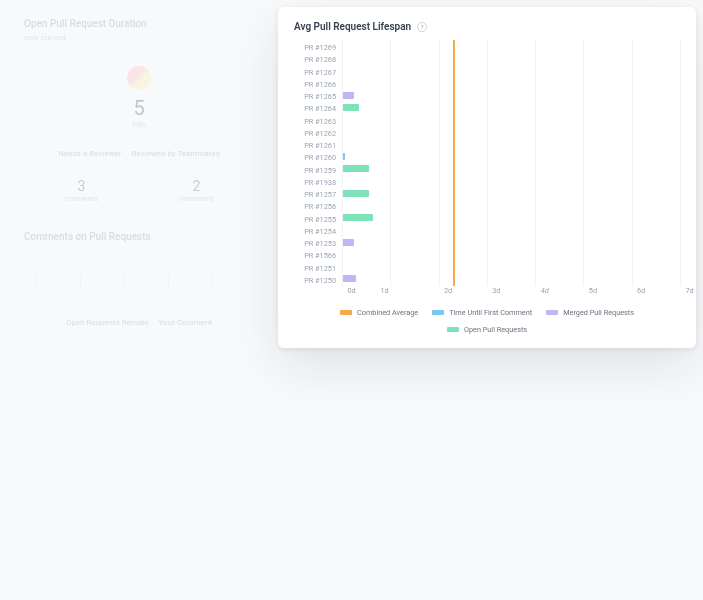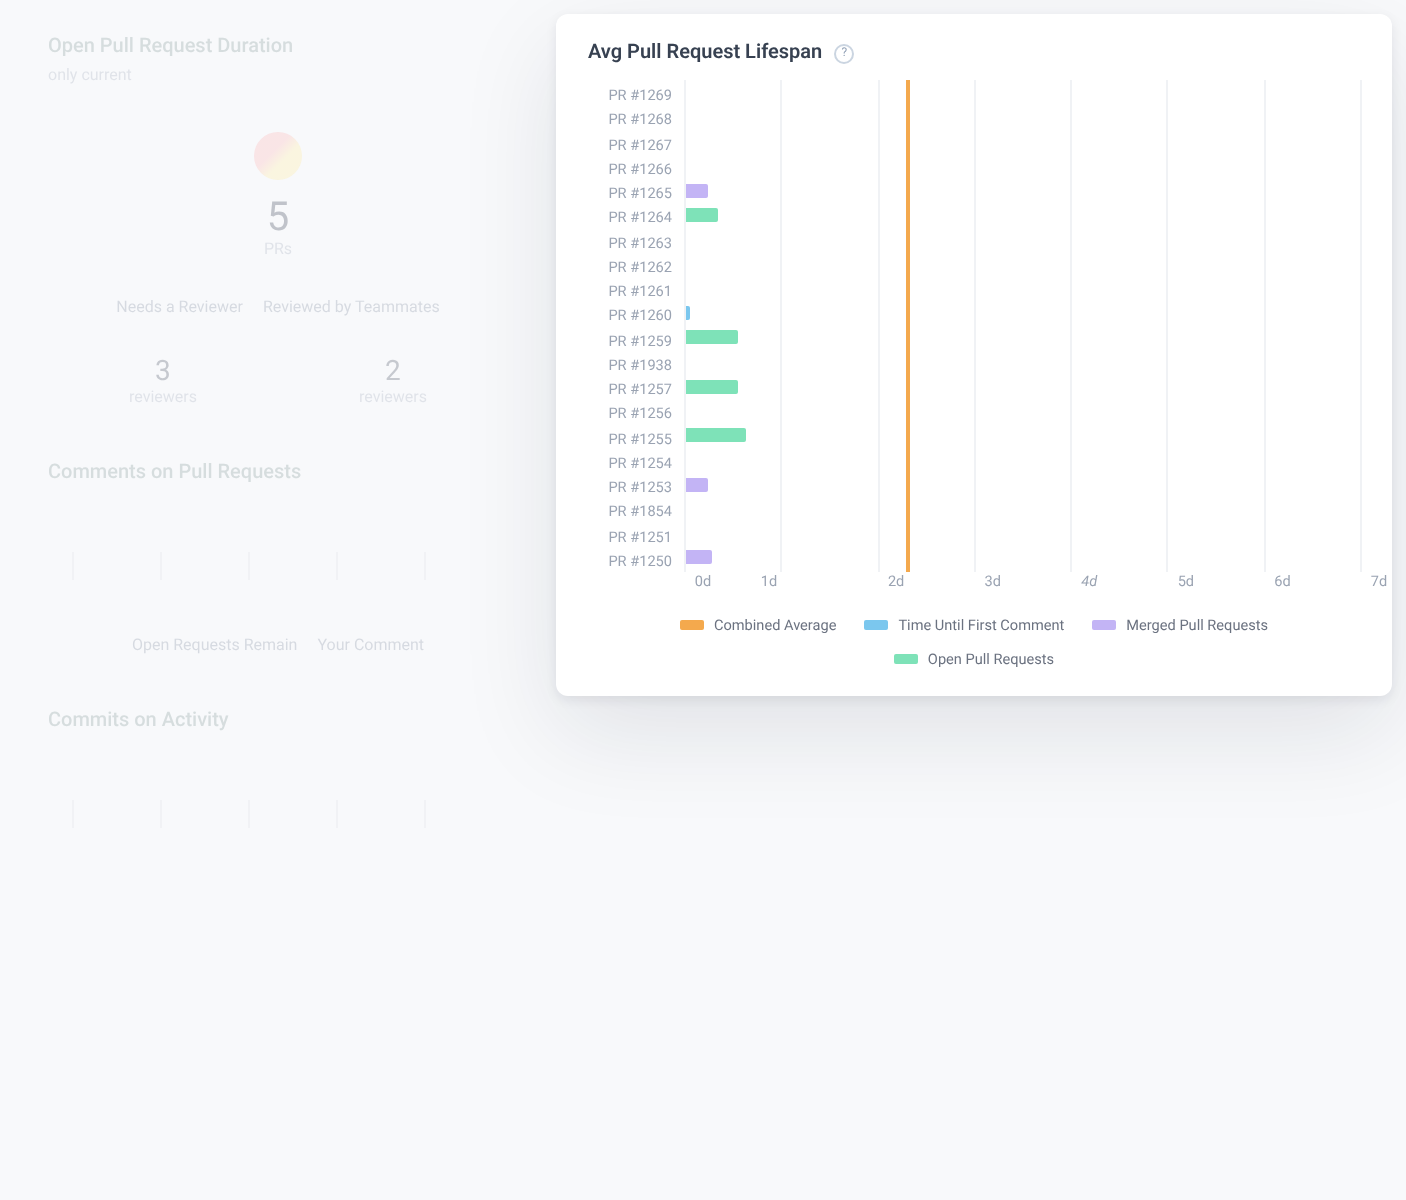--- a/index.html
+++ b/index.html
@@ -147,24 +147,20 @@
 
   <div class="bg-section" style="width:230px;">
     <div class="bg-title">Comments on Pull Requests</div>
     <div class="bg-chart-placeholder"></div>
     <div class="bg-legend-row">
       <span>Open Requests Remain</span>
       <span>Your Comment</span>
     </div>
   </div>
 
-  <div class="bg-section" style="width:230px;">
-    <div class="bg-title">Commits on Activity</div>
-    <div class="bg-chart-placeholder"></div>
-  </div>
 </div>
 
 <div class="modal">
   <div class="modal-header">
     <span class="modal-title">Avg Pull Request Lifespan</span>
     <span class="info-icon">?</span>
   </div>
 
   <div class="chart-area">
     <div class="y-labels" id="y-labels">
@@ -178,21 +174,21 @@
         <div class="y-label">PR #1262</div>
         <div class="y-label">PR #1261</div>
         <div class="y-label">PR #1260</div>
         <div class="y-label">PR #1259</div>
         <div class="y-label">PR #1938</div>
         <div class="y-label">PR #1257</div>
         <div class="y-label">PR #1256</div>
         <div class="y-label">PR #1255</div>
         <div class="y-label">PR #1254</div>
         <div class="y-label">PR #1253</div>
-        <div class="y-label">PR #1854</div>
+        <div class="y-label">PR #1566</div>
         <div class="y-label">PR #1251</div>
         <div class="y-label">PR #1250</div>
       </div>
     <div class="plot" id="plot">
       <div class="bars" id="bars">
           <div class="bar-row" style="top: 0px;"></div>
           <div class="bar-row" style="top: 12.25px;"></div>
           <div class="bar-row" style="top: 24.5px;"></div>
           <div class="bar-row" style="top: 36.75px;"></div>
           <div class="bar-row" style="top: 49px;">

